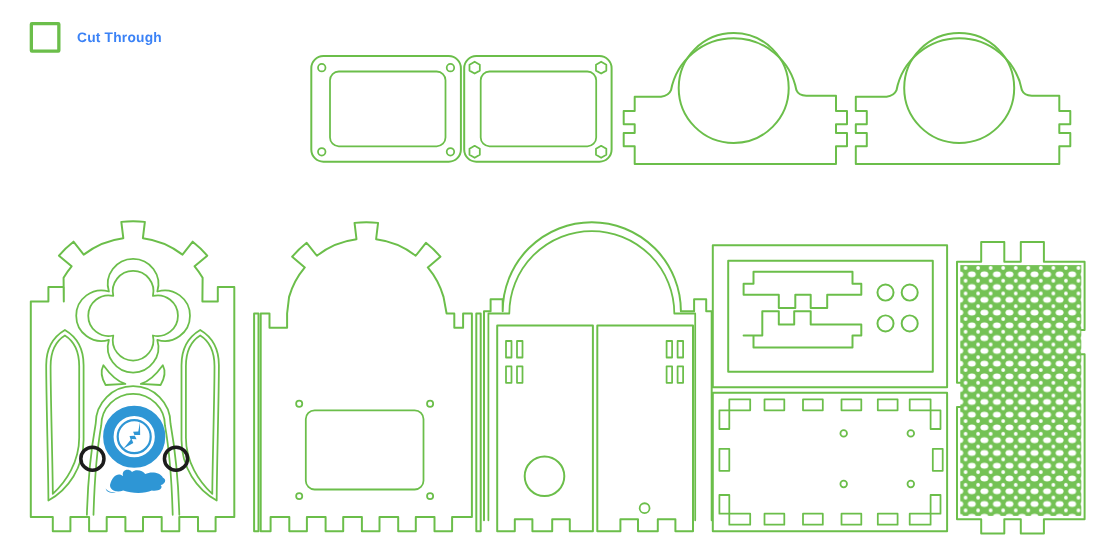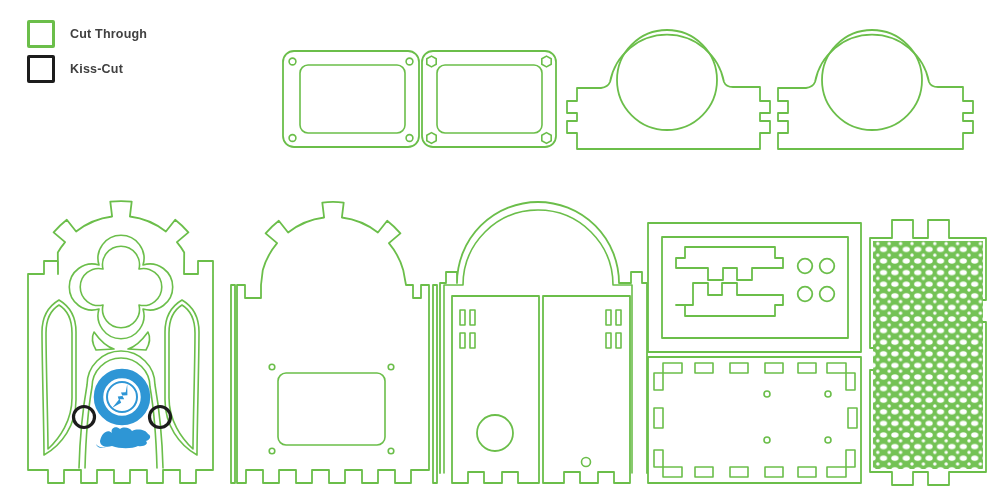--- a/index.html
+++ b/index.html
@@ -4,41 +4,37 @@
 <style>
   html,body{margin:0;padding:0;background:#fff;}
   .screen{position:relative;width:1000px;height:500px;background:#fff;overflow:hidden;
           font-family:"Liberation Sans",sans-serif;}
   .legend{position:absolute;top:20px;left:27px;display:flex;flex-direction:column;gap:7px;}
   .legend-item{display:flex;align-items:center;gap:15px;}
   .swatch{width:22px;height:22px;border-radius:2px;background:#fff;border:3px solid #000;}
   .swatch.cut{border-color:var(--cut-through);}
   .swatch.kiss{border-color:var(--kiss-cut);}
   .swatch.engrave{border-color:var(--engrave);}
-  .legend-label{font-size:12.5px;font-weight:600;color:#404040;letter-spacing:.2px;}
+  .legend-label{font-size:12.5px;font-weight:600;color:#3b82f6;letter-spacing:.2px;}
   svg.canvas{position:absolute;top:0;left:0;}
   .cutline{stroke:var(--cut-through);fill:none;stroke-width:1.8;stroke-linejoin:round;stroke-linecap:round;}
   .cutline.thin{stroke-width:1.6;}
   .kissline{stroke:var(--kiss-cut);fill:none;stroke-width:3.2;}
   .engrave-fill{fill:var(--engrave);stroke:none;}
   .engrave-ring{stroke:var(--engrave);fill:none;}
 </style>
 </head>
 <body>
 
 <div class="screen">
 
   <div class="legend">
     <div class="legend-item">
       <span class="swatch cut"></span>
       <span class="legend-label">Cut Through</span>
-    </div>
-    <div class="legend-item">
-      <span class="swatch kiss"></span>
-      <span class="legend-label">Kiss-Cut</span>
     </div>
   </div>
 
   <svg class="canvas" width="1000" height="500" viewBox="0 0 1000 500">
     <defs>
       <path id="hexhole" d="M0,-5.4 L4.7,-2.7 L4.7,2.7 L0,5.4 L-4.7,2.7 L-4.7,-2.7 Z"></path>
       <pattern id="meshPat" width="11.4" height="11.6" patternUnits="userSpaceOnUse">
         <rect width="11.4" height="11.6" fill="#74c255"></rect>
         <ellipse cx="5.7" cy="5.8" rx="3.6" ry="2.6" fill="#ffffff"></ellipse>
         <circle cx="0" cy="0" r="1.7" fill="#ffffff"></circle>

